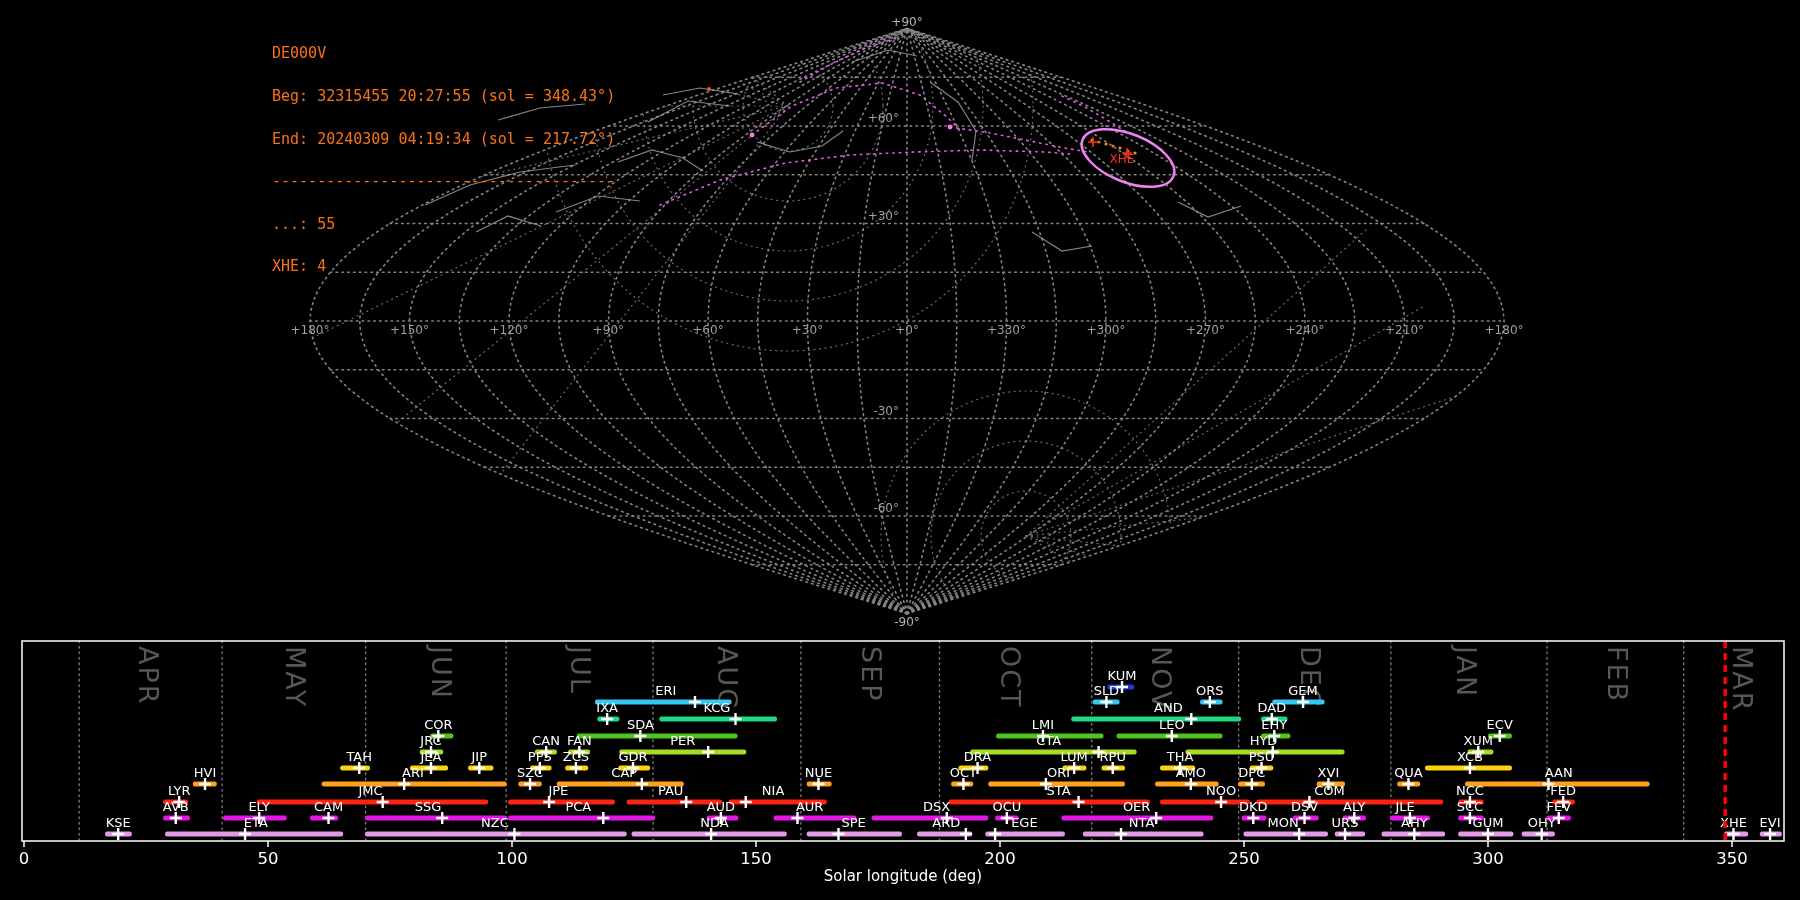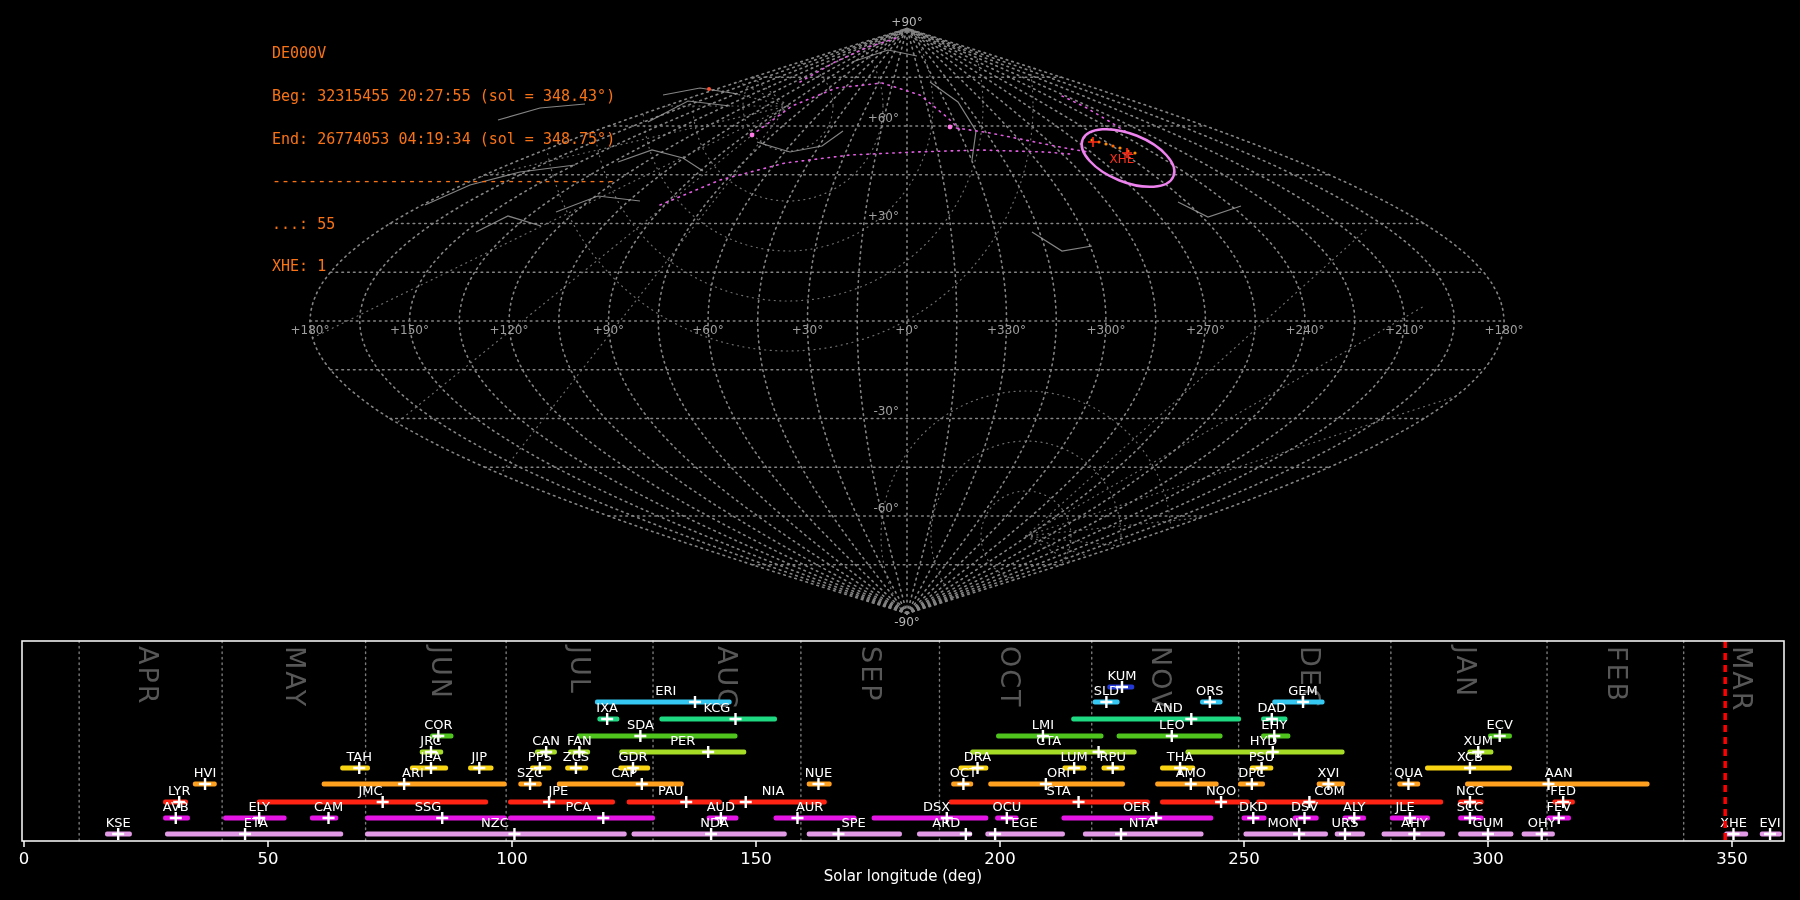--- a/index.html
+++ b/index.html
@@ -10,24 +10,24 @@
         white-space:pre;}
   svg text{font-family:"DejaVu Sans",sans-serif;}
 </style>
 </head>
 <body>
 
 <div class="stage">
   <div id="header-block">
     <div>DE000V</div>
     <div>Beg: 32315455 20:27:55 (sol = 348.43°)</div>
-    <div>End: 26774053 04:19:34 (sol = 348.75°)</div>
+    <div>End: 20240309 04:19:34 (sol = 217.72°)</div>
     <div>--------------------------------------</div>
     <div>...: 55</div>
-    <div>XHE: 1</div>
+    <div>XHE: 4</div>
   </div>
   <svg id="scene" width="1800" height="900" viewBox="0 0 1800 900">
       <g>
         <g clip-path="url(#lensClip)" stroke="#6e6e6e" stroke-width="1.2" stroke-dasharray="1 4.5" stroke-linecap="round" fill="none">
           <line x1="788" y1="106" x2="455.54280332414453" y2="531.5258069476299"></line>
           <line x1="788" y1="106" x2="368.3411808132357" y2="445.8330111669122"></line>
           <line x1="788" y1="106" x2="302.6512149984498" y2="342.72041926610177"></line>
           <line x1="788" y1="106" x2="261.84016501597307" y2="227.47356934568722"></line>
           <line x1="788" y1="106" x2="248" y2="106.00000000000007"></line>
           <line x1="788" y1="106" x2="261.84016501597296" y2="-15.473569345687082"></line>

